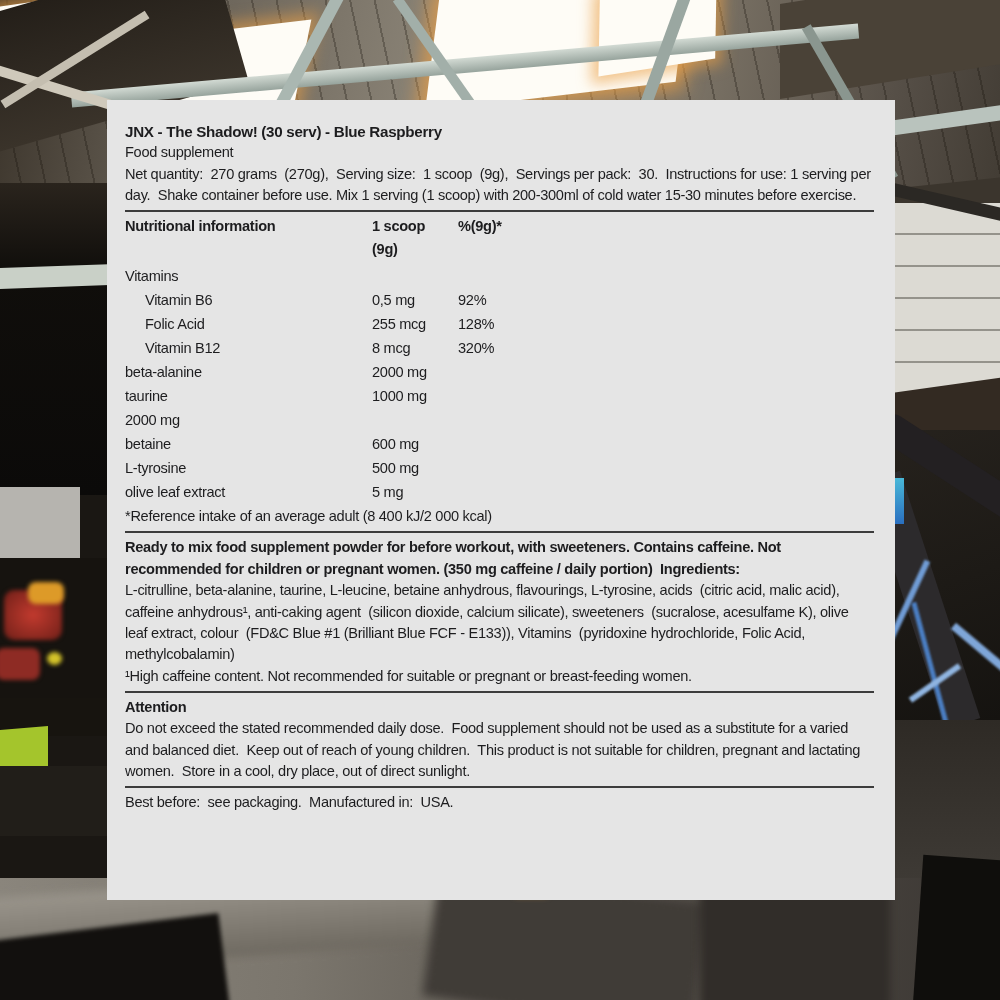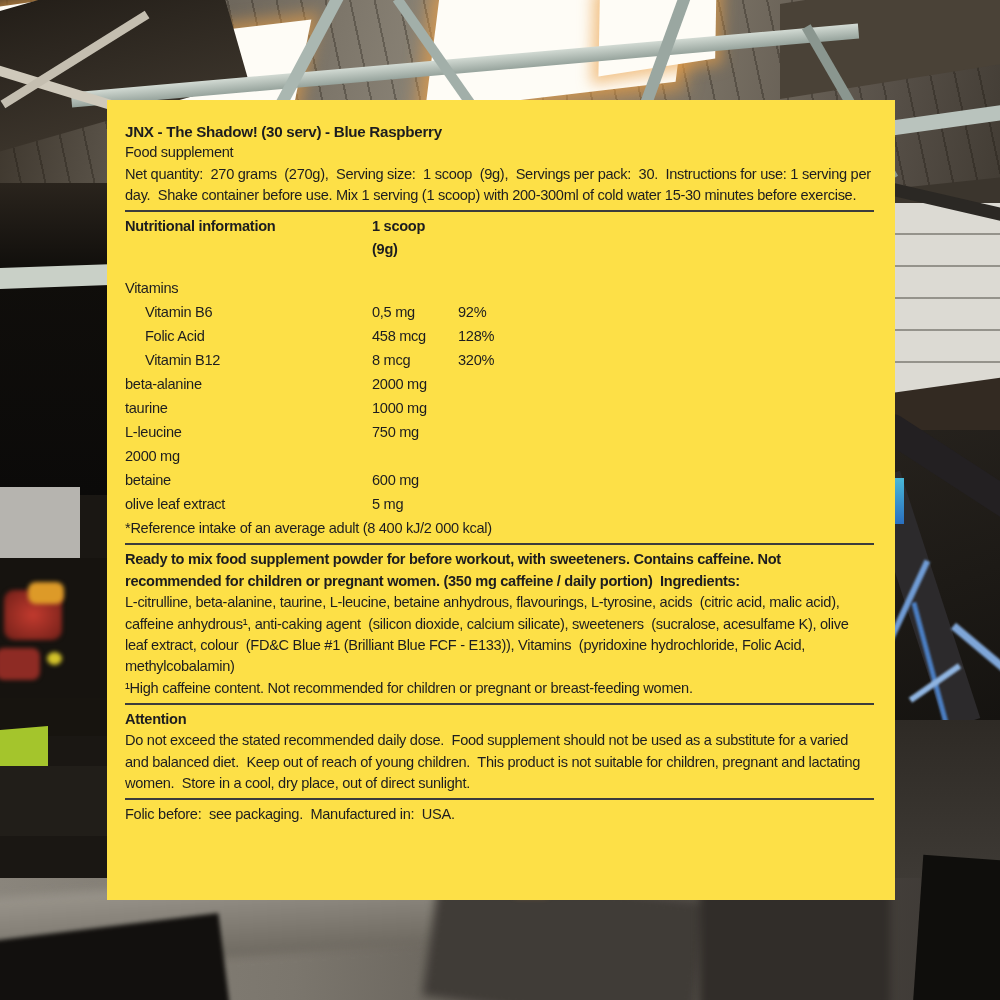--- a/index.html
+++ b/index.html
@@ -72,33 +72,33 @@
     transform:rotate(-4deg);filter:blur(4px);}
   .b-dark1{left:430px;top:885px;width:270px;height:130px;background:#403c37;transform:rotate(8deg);filter:blur(5px);}
   .b-dark2{left:700px;top:868px;width:190px;height:140px;background:#312d29;filter:blur(4px);}
   .b-black-right{left:918px;top:858px;width:95px;height:150px;background:#0f0e0c;transform:rotate(4deg);}
   .b-black-left{left:-25px;top:928px;width:250px;height:95px;background:#12100e;transform:rotate(-7deg);filter:blur(2px);}
   .b-orange{left:515px;top:886px;width:32px;height:10px;background:#c08a3e;filter:blur(3px);}
 
   
   .panel{
     position:absolute;left:107px;top:100px;width:788px;height:800px;
-    background:#fde047;z-index:10;box-sizing:border-box;
+    background:#e5e5e5;z-index:10;box-sizing:border-box;
     padding:21px 21px 0 18px;color:#1d1d1f;overflow:hidden;
     font-size:14.6px;letter-spacing:-0.3px;
   }
   .title{font-weight:bold;font-size:15.2px;line-height:21px;}
   .subtitle{line-height:21.5px;}
   .desc{line-height:21.3px;white-space:pre-wrap;}
   hr.rule{border:none;border-top:2.5px solid #3c3c3c;margin:4px 0 3px 0;}
   .trow{display:grid;grid-template-columns:247px 86px 1fr;line-height:24px;}
   .trow.thead{font-weight:bold;line-height:23px;align-items:start;}
   .hdr-amt span{display:block;}
   .indent{padding-left:20px;}
-  .vit-gap{margin-top:15px;}
+  .vit-gap{margin-top:3px;}
   .reference{line-height:22px;margin-top:1px;}
   .ready{font-weight:bold;line-height:22px;margin-top:3px;white-space:pre-wrap;}
   .ingredients{line-height:21.4px;white-space:pre-wrap;}
   .note{line-height:21.4px;}
   .attn-title{font-weight:bold;line-height:22px;margin-top:1px;}
   .attn-text{line-height:21.4px;white-space:pre-wrap;}
   .footer{line-height:22px;margin-top:2px;white-space:pre-wrap;}
 </style>
 </head>
 <body>
@@ -163,79 +163,80 @@
   <div class="desc">Net quantity:  270 grams  (270g),  Serving size:  1 scoop  (9g),  Servings per pack:  30.  Instructions for use: 1 serving per day.  Shake container before use. Mix 1 serving (1 scoop) with 200-300ml of cold water 15-30 minutes before exercise.</div>
   <hr class="rule">
 
   <div class="ntable">
     <div class="trow thead">
       <span>Nutritional information</span>
       <span class="hdr-amt">
         <span>1 scoop</span>
         <span>(9g)</span>
       </span>
+      <span>%(9g)*</span>
     </div>
 
     <div class="trow vit-gap">
       <span>Vitamins</span>
       <span></span>
       <span></span>
     </div>
     <div class="trow">
       <span class="indent">Vitamin B6</span>
       <span>0,5 mg</span>
       <span>92%</span>
     </div>
     <div class="trow">
       <span class="indent">Folic Acid</span>
-      <span>458 mcg</span>
+      <span>255 mcg</span>
       <span>128%</span>
     </div>
     <div class="trow">
       <span class="indent">Vitamin B12</span>
       <span>8 mcg</span>
       <span>320%</span>
     </div>
     <div class="trow">
       <span>beta-alanine</span>
       <span>2000 mg</span>
       <span></span>
     </div>
     <div class="trow">
       <span>taurine</span>
       <span>1000 mg</span>
       <span></span>
     </div>
     <div class="trow">
-      <span>L-leucine</span>
-      <span>750 mg</span>
-      <span></span>
-    </div>
-    <div class="trow">
       <span>2000 mg</span>
       <span></span>
     </div>
     <div class="trow">
       <span>betaine</span>
       <span>600 mg</span>
       <span></span>
     </div>
     <div class="trow">
+      <span>L-tyrosine</span>
+      <span>500 mg</span>
+      <span></span>
+    </div>
+    <div class="trow">
       <span>olive leaf extract</span>
       <span>5 mg</span>
       <span></span>
     </div>
   </div>
 
   <div class="reference">*Reference intake of an average adult (8 400 kJ/2 000 kcal)</div>
   <hr class="rule">
 
   <div class="ready">Ready to mix food supplement powder for before workout, with sweeteners. Contains caffeine. Not recommended for children or pregnant women. (350 mg caffeine / daily portion)  Ingredients:</div>
   <div class="ingredients">L-citrulline, beta-alanine, taurine, L-leucine, betaine anhydrous, flavourings, L-tyrosine, acids  (citric acid, malic acid), caffeine anhydrous¹, anti-caking agent  (silicon dioxide, calcium silicate), sweeteners  (sucralose, acesulfame K), olive leaf extract, colour  (FD&amp;C Blue #1 (Brilliant Blue FCF - E133)), Vitamins  (pyridoxine hydrochloride, Folic Acid, methylcobalamin)</div>
-  <div class="note">¹High caffeine content. Not recommended for children or pregnant or breast-feeding women.</div>
+  <div class="note">¹High caffeine content. Not recommended for suitable or pregnant or breast-feeding women.</div>
   <hr class="rule">
 
   <div class="attn-title">Attention</div>
   <div class="attn-text">Do not exceed the stated recommended daily dose.  Food supplement should not be used as a substitute for a varied and balanced diet.  Keep out of reach of young children.  This product is not suitable for children, pregnant and lactating women.  Store in a cool, dry place, out of direct sunlight.</div>
   <hr class="rule">
 
-  <div class="footer">Folic before:  see packaging.  Manufactured in:  USA.</div>
+  <div class="footer">Best before:  see packaging.  Manufactured in:  USA.</div>
 </div>
 
 </body></html>

